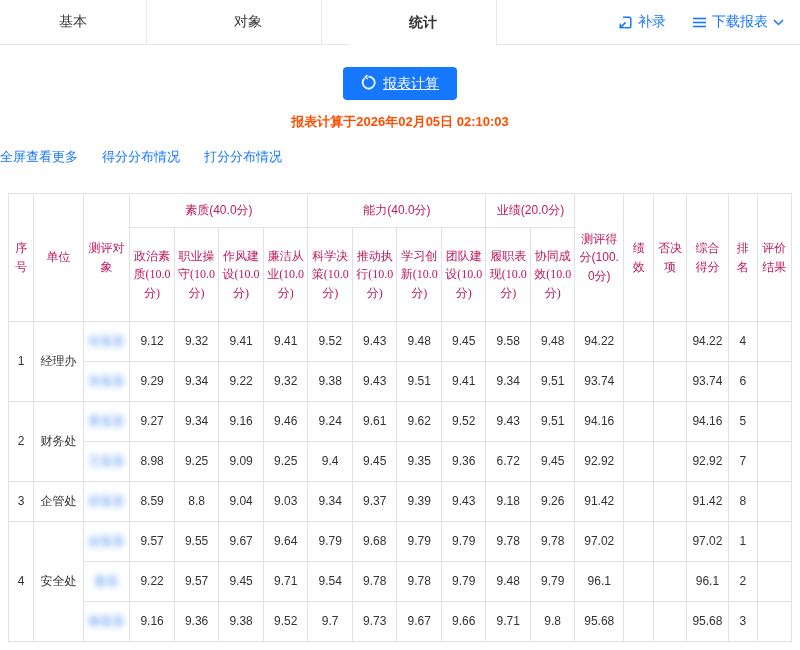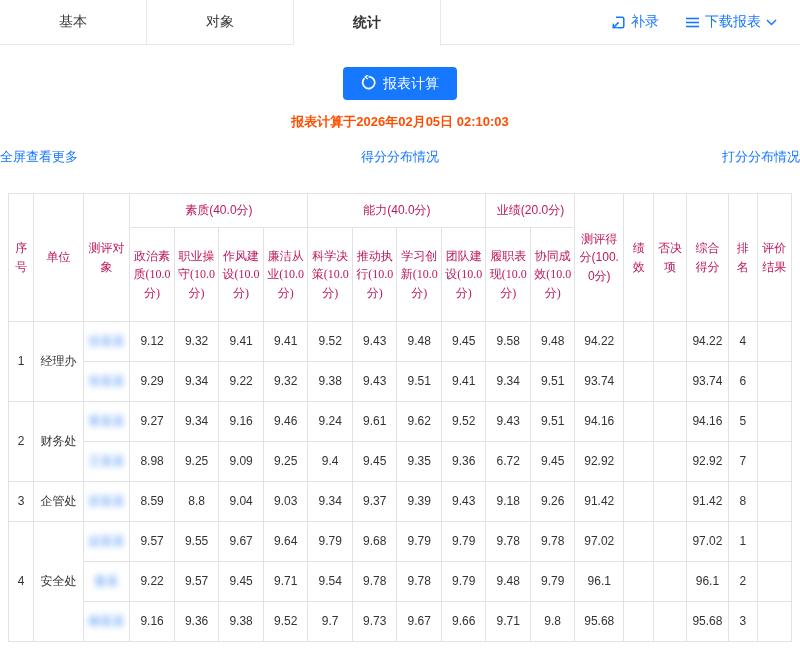--- a/index.html
+++ b/index.html
@@ -3,38 +3,38 @@
 <meta charset="utf-8">
 <style>
   * { box-sizing: border-box; }
   html,body { margin:0; padding:0; }
   body {
     width:800px; height:650px; background:#fff; overflow:hidden;
     font-family:"Liberation Sans","DejaVu Sans",sans-serif; color:#333;
   }
   
   .tabbar { display:flex; height:45px; border-bottom:1px solid #e8e8e8; align-items:stretch; }
-  .tabs { display:flex; }
+  .tabs { display:flex;gap:28px; }
   .tab {
     width:147px; display:flex; align-items:center; justify-content:center;
     font-size:14px; color:#333; border-right:1px solid #e8e8e8; cursor:pointer;
     background:#fff;
   }
   .tab.active { font-weight:bold; height:46px; margin-bottom:-1px; }
-  .tab-actions { flex:1; display:flex; align-items:center; justify-content:flex-end; gap:26px; padding-right:23px; }
+  .tab-actions { flex:1; display:flex; align-items:center; justify-content:flex-end; gap:26px; padding-right:16px; }
   .tool-link { display:flex; align-items:center; gap:5px; color:#1677ff; font-size:14px; cursor:pointer; }
   .tool-link svg { display:block; }
   
   .calc-btn {
     display:flex; align-items:center; gap:7px; margin:22px auto 0;
     background:#1677ff; color:#fff; border:none; border-radius:4px;
-    height:33px; padding:0 18px; font-size:14px; cursor:pointer;
+    height:33px; padding:0 18px; font-size:14px; cursor:pointer;text-decoration:underline;
   }
   .timestamp { text-align:center; color:#ff4e00; font-size:13px; margin-top:13px;font-weight:bold; }
-  .links-row { display:flex; justify-content:space-between; gap:24px; margin-top:17px; }
+  .links-row { display:flex; justify-content:flex-start; gap:24px; margin-top:17px; }
   .links-row a { color:#1677ff; font-size:13px; text-decoration:none; cursor:pointer; }
   
   table.report {
     margin:27px 8px 0; border-collapse:collapse; table-layout:fixed; width:784px;
   }
   .report th, .report td {
     border:1px solid #e2e2e2; font-size:12px; text-align:center;
     font-weight:normal; padding:2px 3px; word-break:break-all; line-height:1.55;
     color:#333; background:#fff;
   }

